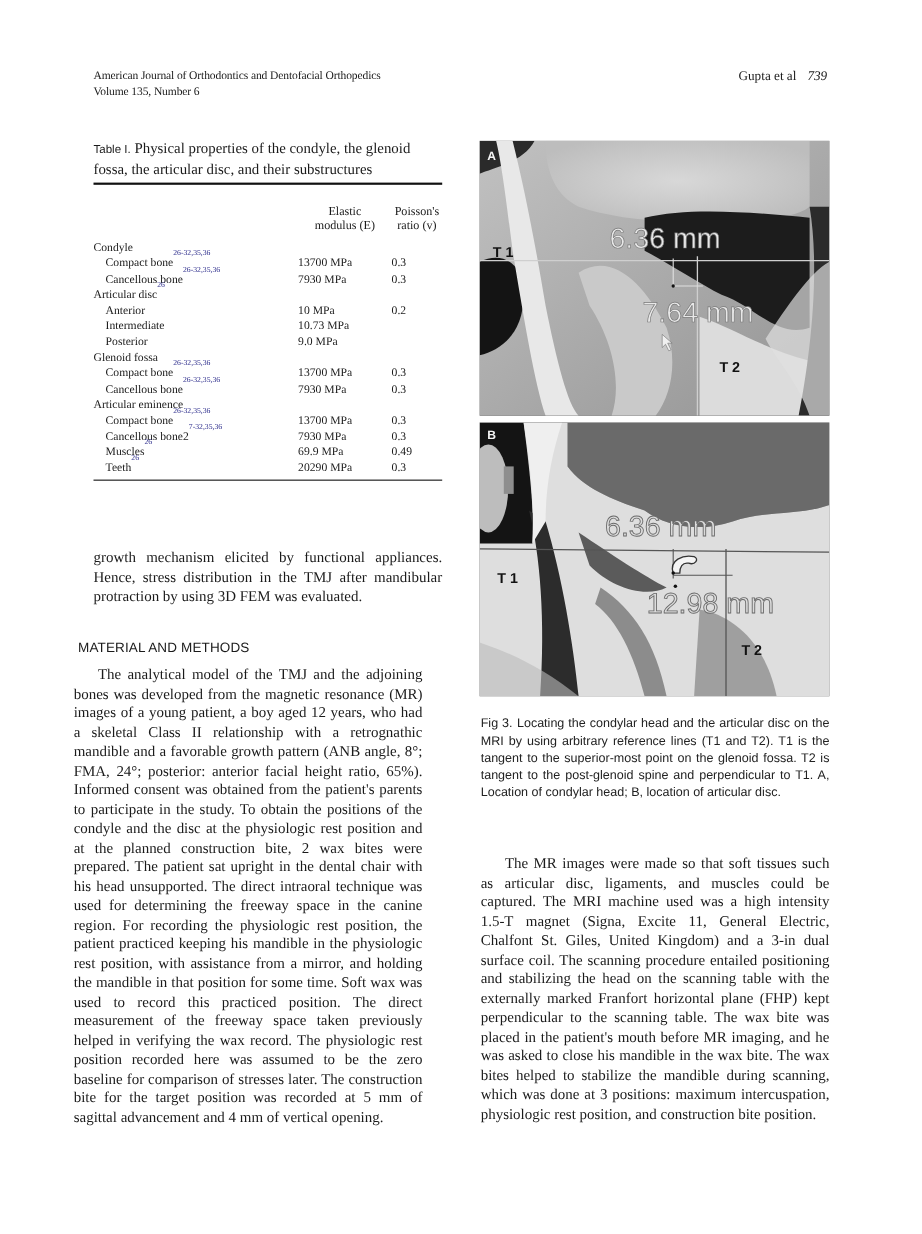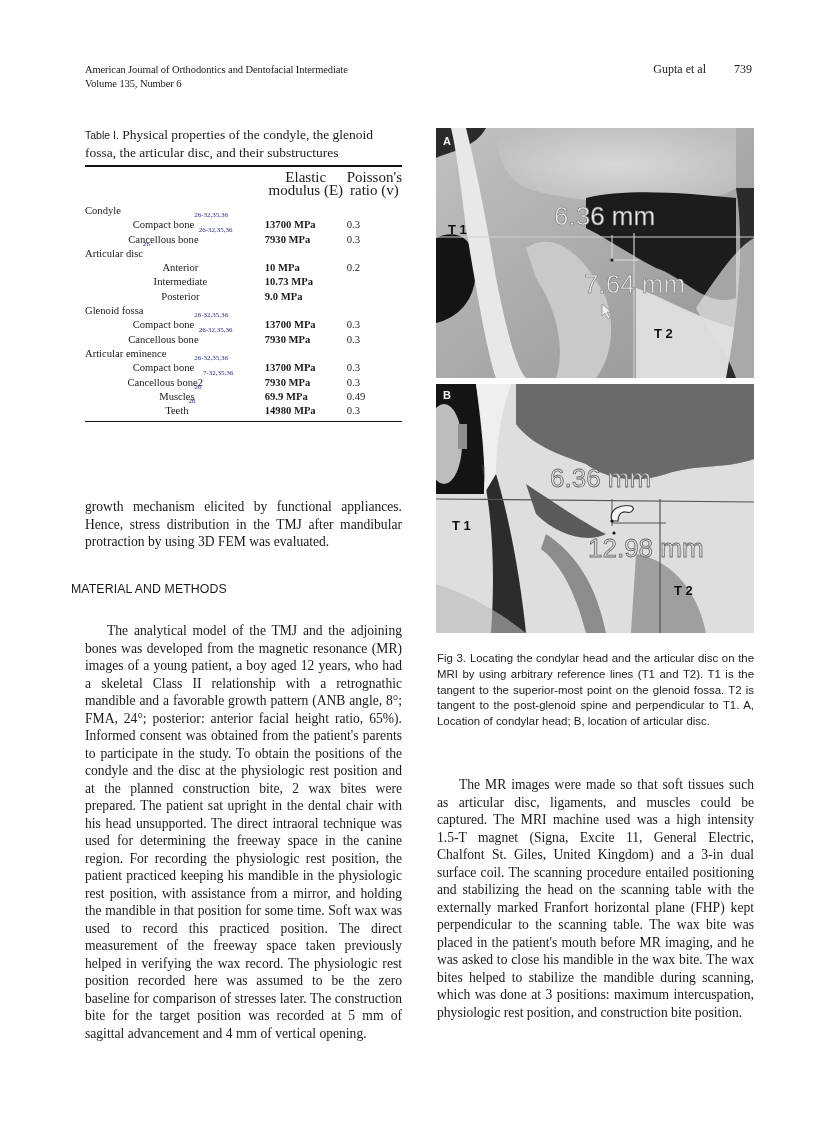--- a/index.html
+++ b/index.html
@@ -1,53 +1,53 @@
 <!DOCTYPE html>
 <html><head>
 <meta charset="utf-8">
 <style>
   html, body { margin:0; padding:0; background:#ffffff; }
   body { width:838px; height:1122px; position:relative; overflow:hidden; color:#1a1a1a; }
   .serif { font-family:"Liberation Serif","DejaVu Serif",serif; }
 
   .running-head { position:absolute; left:85px; top:63px; font-size:10.5px; line-height:14px; letter-spacing:-0.1px; }
   .running-right { position:absolute; right:86px; top:62px; font-size:12px; }
-  .running-right .pg { margin-left:28px; }
+  .running-right .pg { margin-left:10px;font-style:italic; }
 
   .table-block { position:absolute; left:85px; top:126px; width:317px; }
   .table-caption { font-size:13.5px; line-height:17px; }
   .table-caption .lbl { font-family:"Liberation Sans","DejaVu Sans",sans-serif; font-size:10.5px; }
   .rule-thick { border-top:2px solid #111; }
   .rule-thin { border-top:1.5px solid #111; }
   table.props { width:100%; border-collapse:collapse; font-size:10.6px; line-height:14.3px; }
-  table.props th { font-weight:normal; text-align:center; font-size:15px; line-height:13px; padding:4px 0 4px 0; vertical-align:bottom; }
+  table.props th { font-weight:normal; text-align:center; font-size:11px; line-height:13px; padding:18px 0 4px 0; vertical-align:bottom; }
   table.props td { padding:0; vertical-align:top; white-space:nowrap; }
   td.c1 { width:175px;margin-top:24px; }
-  td.c2 { width:85px;font-weight:bold; }
-  td.indent { padding-left:11px !important;text-align:center; }
+  td.c2 { width:85px; }
+  td.indent { padding-left:11px !important; }
   sup { font-size:7px; color:#2a2a8a; vertical-align:top; position:relative; top:-3px; line-height:0; }
 
   .body-text { font-size:13.6px; line-height:17.5px; text-align:justify; }
   .col-left-1 { position:absolute; left:85px; top:498px; width:317px; }
   .section-head { position:absolute; left:71px; top:582px; font-family:"Liberation Sans","DejaVu Sans",sans-serif; font-size:12.3px; letter-spacing:0.1px; }
-  .col-left-2 { position:absolute; left:85px; top:604px; width:317px;margin-top:18px; }
+  .col-left-2 { position:absolute; left:67px; top:604px; width:317px; }
   .indent-first { text-indent:22px; }
   .col-right { position:absolute; left:437px; top:776px; width:317px; }
 
   .figure { position:absolute; left:436px; width:318px; overflow:hidden; background:#777; }
   .fig-a { top:128px; height:250px; }
   .fig-b { top:384px; height:249px; }
   .fig-caption { position:absolute; left:437px; top:651px; width:317px; font-family:"Liberation Sans","DejaVu Sans",sans-serif; font-size:11.4px; line-height:15.8px; text-align:justify; color:#222; }
   .fig-caption .lead { margin-right:4px; }
 </style>
 </head>
 <body>
 
 <div class="running-head serif">
-  <div>American Journal of Orthodontics and Dentofacial Intermediate</div>
+  <div>American Journal of Orthodontics and Dentofacial Orthopedics</div>
   <div>Volume 135, Number 6</div>
 </div>
 <div class="running-right serif">
   <span>Gupta et al</span><span class="pg">739</span>
 </div>
 
 <div class="table-block serif">
   <div class="table-caption">
     <span class="lbl">Table I.</span>
     <span>Physical properties of the condyle, the glenoid fossa, the articular disc, and their substructures</span>
@@ -133,21 +133,21 @@
           <td class="c2">7930 MPa</td>
           <td>0.3</td>
         </tr>
         <tr>
           <td class="c1 indent"><span>Muscles</span><sup>26</sup></td>
           <td class="c2">69.9 MPa</td>
           <td>0.49</td>
         </tr>
         <tr>
           <td class="c1 indent"><span>Teeth</span><sup>26</sup></td>
-          <td class="c2">14980 MPa</td>
+          <td class="c2">20290 MPa</td>
           <td>0.3</td>
         </tr>
       </tbody>
   </table>
   <div class="rule-thin" style="margin-top:3px;"></div>
 </div>
 
 <div class="col-left-1 body-text serif">growth mechanism elicited by functional appliances. Hence, stress distribution in the TMJ after mandibular protraction by using 3D FEM was evaluated.</div>
 <div class="section-head">MATERIAL AND METHODS</div>
 <div class="col-left-2 body-text serif indent-first">The analytical model of the TMJ and the adjoining bones was developed from the magnetic resonance (MR) images of a young patient, a boy aged 12 years, who had a skeletal Class II relationship with a retrognathic mandible and a favorable growth pattern (ANB angle, 8°; FMA, 24°; posterior: anterior facial height ratio, 65%). Informed consent was obtained from the patient's parents to participate in the study. To obtain the positions of the condyle and the disc at the physiologic rest position and at the planned construction bite, 2 wax bites were prepared. The patient sat upright in the dental chair with his head unsupported. The direct intraoral technique was used for determining the freeway space in the canine region. For recording the physiologic rest position, the patient practiced keeping his mandible in the physiologic rest position, with assistance from a mirror, and holding the mandible in that position for some time. Soft wax was used to record this practiced position. The direct measurement of the freeway space taken previously helped in verifying the wax record. The physiologic rest position recorded here was assumed to be the zero baseline for comparison of stresses later. The construction bite for the target position was recorded at 5 mm of sagittal advancement and 4 mm of vertical opening.</div>

